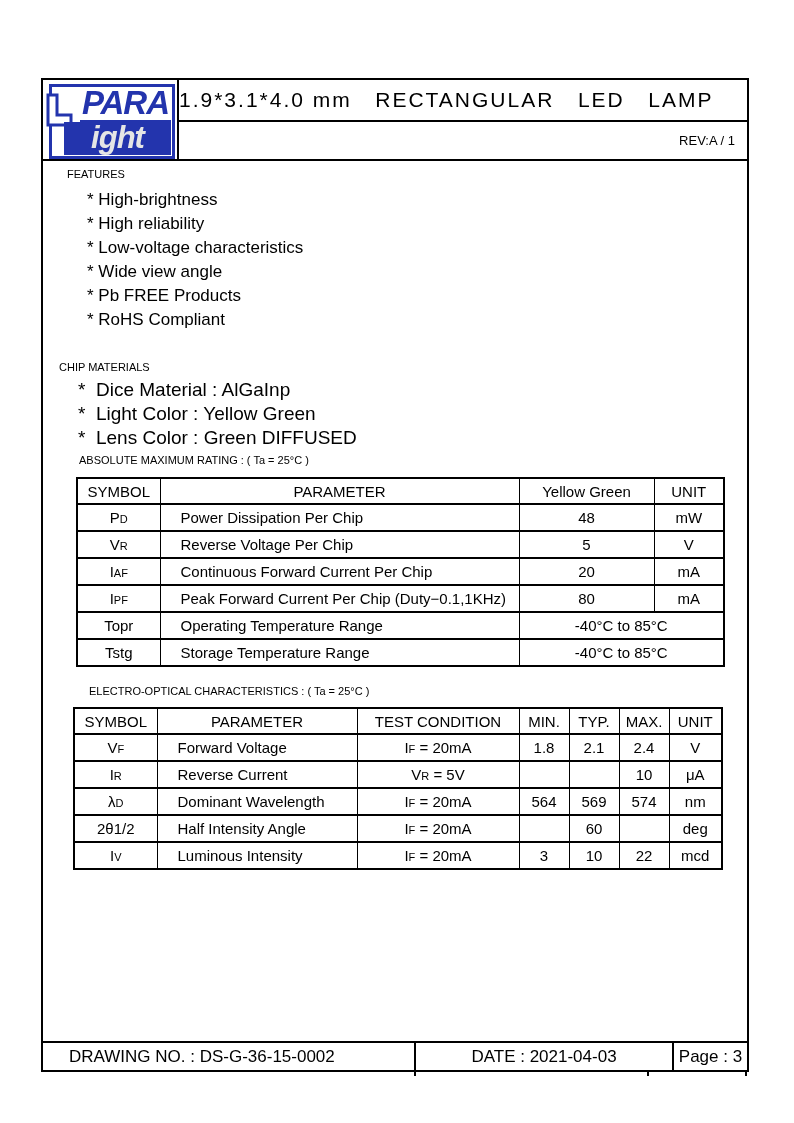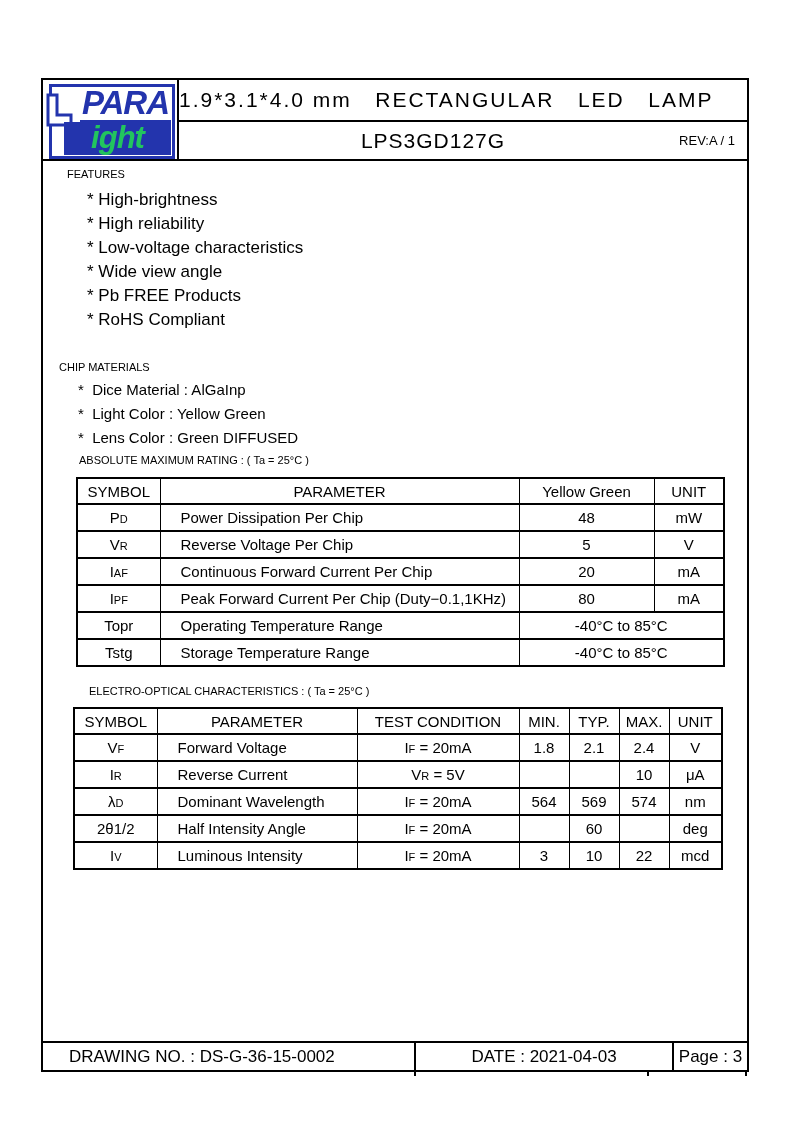--- a/index.html
+++ b/index.html
@@ -13,21 +13,21 @@
   .header { position:absolute; top:0; left:0; width:100%; height:79px; border-bottom:2px solid #000; }
   .logo-cell { position:absolute; top:0; left:0; width:134px; height:79px; border-right:2px solid #000; background:#fff; }
   .logo { position:absolute; left:6px; top:4px; width:120px; height:69px; border:3px solid #2334ad; }
   .logo-para {
     position:absolute; top:-3px; left:28px; right:1px; height:36px;
     color:#2334ad; font-weight:bold; font-style:italic; font-size:33px; line-height:38px;
     letter-spacing:-1px; text-align:center; border-bottom:3px solid #2334ad;
   }
   .logo-ight {
     position:absolute; left:12px; right:1px; bottom:1px; height:33px;
-    background:#2334ad; color:#22c55e; font-weight:bold; font-style:italic;
+    background:#2334ad; color:#e5e5e5; font-weight:bold; font-style:italic;
     font-size:31px; line-height:32px; letter-spacing:-1px; text-align:center;
   }
   .logo-l { position:absolute; left:-6px; top:6px; width:27px; height:34px; }
   .title-cell {
     position:absolute; top:0; left:136px; right:0; height:40px; border-bottom:2px solid #000;
     display:flex; align-items:center; padding-left:0;
     font-size:21px; letter-spacing:2px; white-space:pre;
   }
   .pn-row { position:absolute; top:42px; left:136px; right:0; height:37px; }
   .part-number {
@@ -37,21 +37,21 @@
   }
   .revision { position:absolute; right:12px; top:0; height:100%; display:flex; align-items:center; font-size:13px; }
 
   
   .section-heading { font-size:11px; white-space:pre; }
   .features { position:absolute; top:88px; left:24px; }
   .features .items { margin-top:8px; }
   .features .items div { line-height:24px; font-size:17px; white-space:pre; padding-left:20px; }
   .chip { position:absolute; top:281px; left:16px; }
   .chip .items { margin-top:5px; }
-  .chip .items div { line-height:24px; font-size:15px; white-space:pre; padding-left:19px; }
+  .chip .items div { line-height:24px; font-size:19px; white-space:pre; padding-left:19px; }
   .abs-heading { position:absolute; top:374px; left:36px; }
   .eo-heading { position:absolute; top:605px; left:46px; }
 
   
   .dtable { border-collapse:collapse; table-layout:fixed; border:2px solid #000; position:absolute; }
   .t1 { top:397px; left:33px; width:647px; }
   .t2 { top:627px; left:30px; width:648px; }
   .dtable th, .dtable td {
     border:1px solid #000; border-top-width:2px; border-bottom-width:2px;
     font-weight:normal; font-size:15px; text-align:center; padding:0;
@@ -83,21 +83,20 @@
         <div class="logo">
           <svg class="logo-l" viewBox="0 0 27 34" xmlns="http://www.w3.org/2000/svg">
             <path d="M2 2 h9 v20 h14 v10 h-23 z" fill="#ffffff" stroke="#2334ad" stroke-width="3"></path>
           </svg>
           <div class="logo-para">PARA</div>
           <div class="logo-ight">ight</div>
         </div>
       </div>
       <div class="title-cell">1.9*3.1*4.0 mm   RECTANGULAR   LED   LAMP</div>
       <div class="pn-row">
-        <div class="part-number">LPS3GD127G</div>
         <div class="revision">REV:A / 1</div>
       </div>
     </div>
 
     <div class="features">
       <div class="section-heading">FEATURES</div>
       <div class="items">
         <div>* High-brightness</div>
         <div>* High reliability</div>
         <div>* Low-voltage characteristics</div>

